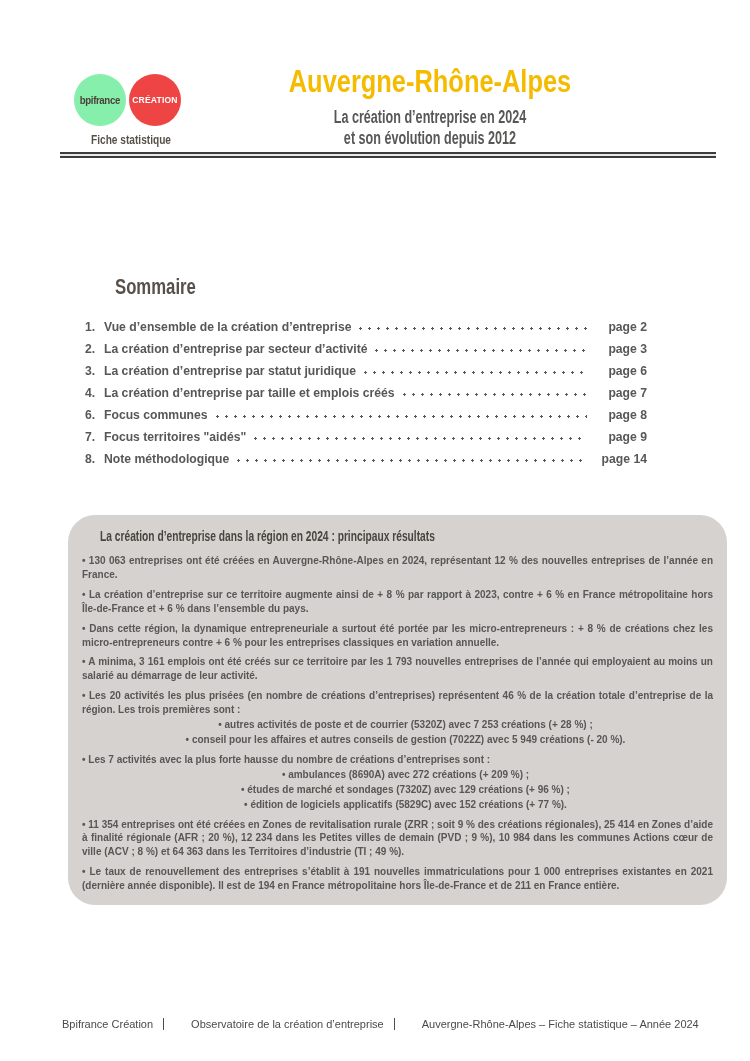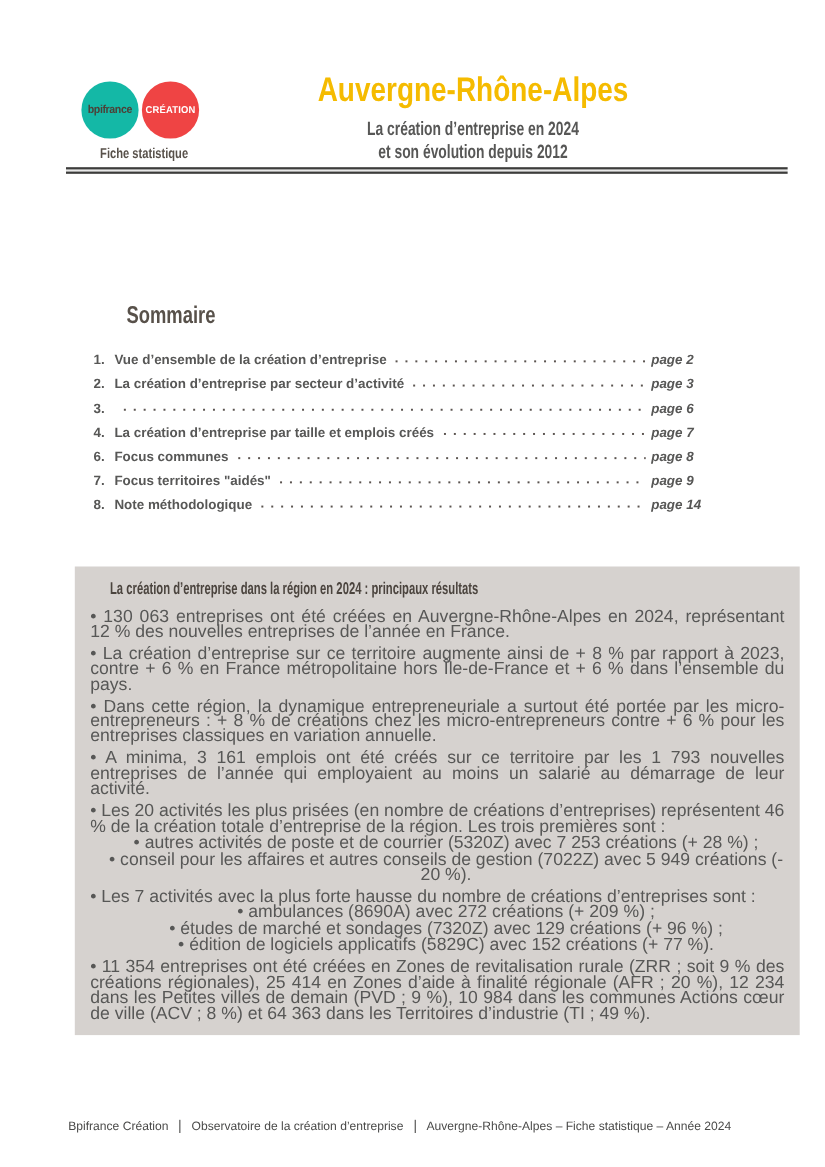--- a/index.html
+++ b/index.html
@@ -6,21 +6,21 @@
   .page {
     position:relative; width:750px; height:1061px; margin:0 auto;
     background:#ffffff; overflow:hidden;
     font-family:"Liberation Sans", sans-serif; color:#575756;
   }
 
   
   .logo-block { position:absolute; left:74px; top:74px; width:114px; }
   .logo-circles { display:flex; gap:3px; }
   .logo-circle { width:52px; height:52px; border-radius:50%; display:flex; align-items:center; justify-content:center; }
-  .logo-circle.yellow { background:#14b8a6; }
+  .logo-circle.yellow { background:#86efac; }
   .logo-circle.yellow span { color:#4c4138; font-weight:bold; font-size:10.5px; letter-spacing:-0.4px; transform:scaleX(0.92); }
   .logo-circle.dark { background:#ef4444; }
   .logo-circle.dark span { color:#ffffff; font-weight:bold; font-size:9px; letter-spacing:0.2px; transform:scaleX(0.95); }
   .logo-tagline { margin-top:6px; text-align:center; font-weight:bold; font-size:13px; color:#58514a;
                   transform:scaleX(0.78); transform-origin:center; white-space:nowrap; }
 
   .title-block { position:absolute; left:140px; top:64px; width:580px; text-align:center; }
   .doc-title { margin:0; font-size:31px; font-weight:bold; color:#f5bb00; white-space:nowrap;
                transform:scaleX(0.82); transform-origin:center; }
   .doc-subtitle { font-size:17.5px; font-weight:bold; color:#575756; line-height:21px; white-space:nowrap;
@@ -33,36 +33,36 @@
   
   .toc { position:absolute; left:85px; top:274px; width:562px; }
   .toc-heading { margin:0 0 16px 30px; font-size:22px; font-weight:bold; color:#58514a;
                  transform:scaleX(0.76); transform-origin:left; white-space:nowrap; }
   .toc-row { display:flex; align-items:center; height:22px; font-weight:bold; font-size:12.2px; color:#575756; }
   .toc-num { width:19px; flex:none; }
   .toc-label { flex:none; white-space:nowrap; }
   .toc-dots { flex:1; height:14px; margin:0 5px;
               background-image:radial-gradient(circle, #5b5450 1.1px, transparent 1.4px);
               background-size:9px 9px; background-repeat:repeat-x; background-position:left 70%; }
-  .toc-page { flex:none; width:55px; text-align:left;font-style:italic; }
+  .toc-page { flex:none; width:55px; text-align:right; }
 
   
   .results-box { position:absolute; left:68px; top:515px; width:631px;
-                 background:#d6d2cf; padding:8px 14px 12px 14px; }
+                 background:#d6d2cf; padding:8px 14px 12px 14px;border-radius:27px; }
   .box-title { margin:4px 0 9px 18px; font-size:15.5px; font-weight:bold; color:#4b443e;
                transform:scaleX(0.66); transform-origin:left; white-space:nowrap; }
-  .results-box p { margin:0; font-size:16px; line-height:13.9px; color:#575756; text-align:justify; }
+  .results-box p { margin:0; font-size:10px; line-height:13.9px; color:#575756; text-align:justify;font-weight:bold; }
   .results-box p.bullet { margin-top:6px; }
   .results-box p.bullet::before { content:"• "; }
   .results-box p.sub { margin:1px 0 0 16px; text-align:center; }
   .results-box p.sub::before { content:"• "; }
 
   
   .footer { position:absolute; left:62px; top:1018px; font-size:11px; color:#4a4a49; white-space:nowrap; }
-  .footer .part + .part { border-left:1.4px solid #4a4a49; padding-left:10px; margin-left:10px; }
+  .footer .part + .part { border-left:1.4px solid #4a4a49; padding-left:27px; margin-left:10px; }
 </style>
 </head>
 <body>
 
 <div class="page">
 
   <div class="logo-block">
     <div class="logo-circles">
       <div class="logo-circle yellow">
         <span>bpifrance</span>
@@ -92,20 +92,21 @@
       <span class="toc-page">page 2</span>
     </div>
     <div class="toc-row">
       <span class="toc-num">2.</span>
       <span class="toc-label">La création d’entreprise par secteur d’activité</span>
       <span class="toc-dots"></span>
       <span class="toc-page">page 3</span>
     </div>
     <div class="toc-row">
       <span class="toc-num">3.</span>
+      <span class="toc-label">La création d’entreprise par statut juridique</span>
       <span class="toc-dots"></span>
       <span class="toc-page">page 6</span>
     </div>
     <div class="toc-row">
       <span class="toc-num">4.</span>
       <span class="toc-label">La création d’entreprise par taille et emplois créés</span>
       <span class="toc-dots"></span>
       <span class="toc-page">page 7</span>
     </div>
     <div class="toc-row">
@@ -136,19 +137,20 @@
     <p class="bullet">Dans cette région, la dynamique entrepreneuriale a surtout été portée par les micro-entrepreneurs : + 8 % de créations chez les micro-entrepreneurs contre + 6 % pour les entreprises classiques en variation annuelle.</p>
     <p class="bullet">A minima, 3 161 emplois ont été créés sur ce territoire par les 1 793 nouvelles entreprises de l’année qui employaient au moins un salarié au démarrage de leur activité.</p>
     <p class="bullet">Les 20 activités les plus prisées (en nombre de créations d’entreprises) représentent 46 % de la création totale d’entreprise de la région. Les trois premières sont :</p>
     <p class="sub">autres activités de poste et de courrier (5320Z) avec 7 253 créations (+ 28 %) ;</p>
     <p class="sub">conseil pour les affaires et autres conseils de gestion (7022Z) avec 5 949 créations (- 20 %).</p>
     <p class="bullet">Les 7 activités avec la plus forte hausse du nombre de créations d’entreprises sont :</p>
     <p class="sub">ambulances (8690A) avec 272 créations (+ 209 %) ;</p>
     <p class="sub">études de marché et sondages (7320Z) avec 129 créations (+ 96 %) ;</p>
     <p class="sub">édition de logiciels applicatifs (5829C) avec 152 créations (+ 77 %).</p>
     <p class="bullet">11 354 entreprises ont été créées en Zones de revitalisation rurale (ZRR ; soit 9 % des créations régionales), 25 414 en Zones d’aide à finalité régionale (AFR ; 20 %), 12 234 dans les Petites villes de demain (PVD ; 9 %), 10 984 dans les communes Actions cœur de ville (ACV ; 8 %) et 64 363 dans les Territoires d’industrie (TI ; 49 %).</p>
+    <p class="bullet">Le taux de renouvellement des entreprises s’établit à 191 nouvelles immatriculations pour 1 000 entreprises existantes en 2021 (dernière année disponible). Il est de 194 en France métropolitaine hors Île-de-France et de 211 en France entière.</p>
   </div>
 
   <div class="footer">
     <span class="part">Bpifrance Création</span><span class="part">Observatoire de la création d’entreprise</span><span class="part">Auvergne-Rhône-Alpes – Fiche statistique – Année 2024</span>
   </div>
 
 </div>
 
 </body></html>

